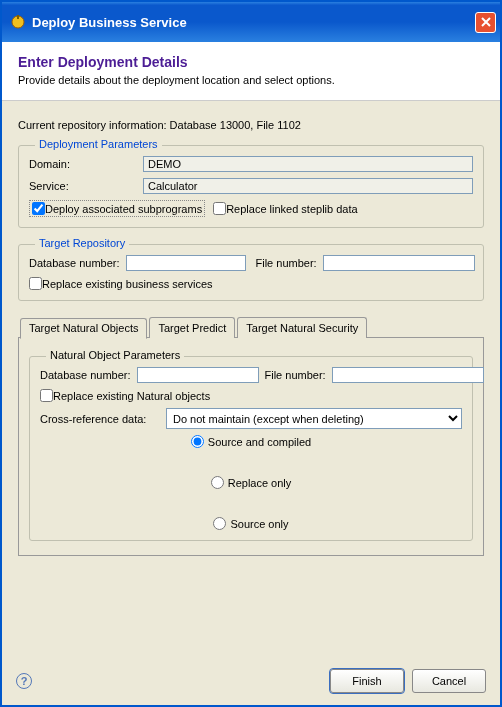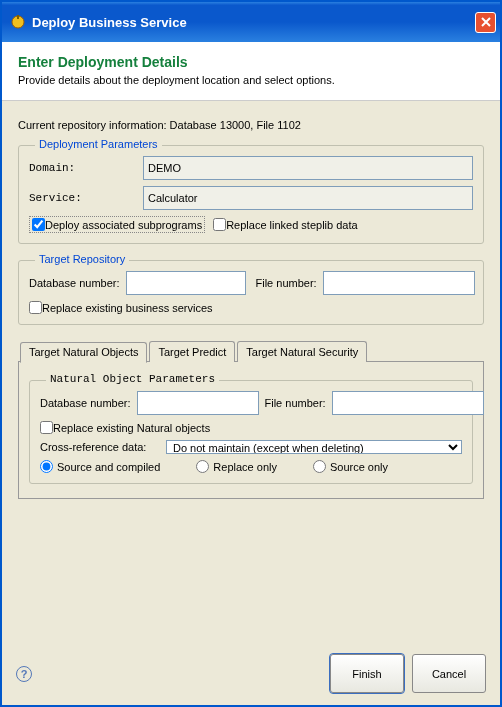--- a/index.html
+++ b/index.html
@@ -4,50 +4,50 @@
 <style>
 * { box-sizing: border-box; margin: 0; padding: 0; }
 body { font-family: Tahoma, Arial, sans-serif; font-size: 11px; background: #fff; }
 .window { width: 502px; height: 707px; border: 2px solid #0058cc; background: #fff; position: relative; display: flex; flex-direction: column; }
 .titlebar { height: 40px; background: linear-gradient(to bottom, #2a80e0 0%, #0a58cc 8%, #0a58cc 50%, #2a80e0 100%); display: flex; align-items: center; padding: 0 4px 0 8px; }
 .title-icon { width: 16px; height: 16px; margin-right: 6px; }
 .title-text { color: #fff; font-weight: bold; font-size: 13px; flex: 1; }
 .close-btn { width: 21px; height: 21px; background: #e85030; border: 1px solid #fff; border-radius: 3px; display: flex; align-items: center; justify-content: center; cursor: pointer; }
 .close-btn svg { width: 12px; height: 12px; }
 .header { padding: 12px 16px 14px 16px; background: #fff; border-bottom: 1px solid #ccc; }
-.header h1 { font-size: 14px; font-weight: bold; color: #15803d; margin-bottom: 4px; }
+.header h1 { font-size: 14px; font-weight: bold; color: #4c1d95; margin-bottom: 4px; }
 .header p { font-size: 11px; color: #000; }
 .content { flex: 1; background: #ece9d8; padding: 18px 16px 10px 16px; display: flex; flex-direction: column; }
 .repo-info { font-size: 11px; margin-bottom: 14px; }
 .fieldset { border: 1px solid #c0c0b0; border-radius: 3px; padding: 10px 10px 10px 10px; margin-bottom: 16px; position: relative; }
 .fieldset-legend { position: absolute; top: -8px; left: 16px; background: #ece9d8; padding: 0 4px; color: #0046d5; font-size: 11px; }
-.fieldset-legend.plain { color: #000; font-family: Liberation Mono, monospace; }
+.fieldset-legend.plain { color: #000; }
 .row { display: flex; align-items: center; margin-bottom: 6px; gap: 6px; }
 .row:last-child { margin-bottom: 0; }
 .lbl { font-size: 11px; white-space: nowrap; }
-.lbl-fixed { width: 108px; font-family: Liberation Mono, monospace; }
+.lbl-fixed { width: 108px; }
 .lbl-fixed2 { width: 120px; }
-.input { border: 1px solid #7f9db9; background: #fff; height: 24px; font-size: 11px; padding: 0 4px; font-family: inherit; }
+.input { border: 1px solid #7f9db9; background: #fff; height: 16px; font-size: 11px; padding: 0 4px; font-family: inherit; }
 .input.ro { background: #f0f0e8; }
-.select { border: 1px solid #7f9db9; background: #fff; height: 14px; font-size: 11px; font-family: inherit; padding: 0 2px; }
+.select { border: 1px solid #7f9db9; background: #fff; height: 21px; font-size: 11px; font-family: inherit; padding: 0 2px; }
 .checkbox-wrap { display: flex; align-items: center; gap: 0; }
 .checkbox-wrap input[type=checkbox] { margin: 0; width: 13px; height: 13px; }
 .radio-wrap { display: flex; align-items: center; gap: 4px; }
 .radio-wrap input[type=radio] { margin: 0; }
 .tabs { display: flex; margin-bottom: -1px; padding-left: 2px; }
 .tab { border: 1px solid #999; border-bottom: none; background: #ece9d8; padding: 4px 8px; font-size: 11px; margin-right: 2px; border-radius: 3px 3px 0 0; cursor: pointer; position: relative; }
 .tab.active { background: #ece9d8; border-bottom: 1px solid #ece9d8; z-index: 2; top: 1px; padding-top: 3px; }
 .tab-panel { border: 1px solid #999; padding: 18px 10px 14px 10px; background: #ece9d8; margin-bottom: 10px; }
 .footer { display: flex; align-items: center; padding: 8px 14px 12px 14px; background: #ece9d8; }
 .help-icon { width: 16px; height: 16px; border: 1.5px solid #5478b8; border-radius: 50%; color: #5478b8; font-size: 11px; font-weight: bold; display: flex; align-items: center; justify-content: center; cursor: pointer; }
 .spacer { flex: 1; }
-.btn { height: 39px; min-width: 74px; border: 1px solid #888; border-radius: 3px; background: linear-gradient(to bottom, #fff, #e8e8e0); font-size: 11px; font-family: inherit; cursor: pointer; padding: 0 14px; margin-left: 8px; }
+.btn { height: 24px; min-width: 74px; border: 1px solid #888; border-radius: 3px; background: linear-gradient(to bottom, #fff, #e8e8e0); font-size: 11px; font-family: inherit; cursor: pointer; padding: 0 14px; margin-left: 8px; }
 .btn.default { outline: 1px solid #3a6ec0; outline-offset: 0; }
 .boxed-check { border: 1px dotted #888; padding: 1px 2px; display: inline-flex; }
-.radio-row { display: flex; gap: 36px; align-items: center; margin-top: 4px; }
+.radio-row { display: flex; gap: 28px; align-items: center; margin-top: 4px; flex-direction: column; }
 </style>
 </head>
 <body>
 
 <div class="window">
 
   <div class="titlebar">
     <span class="title-icon">
       <svg viewBox="0 0 16 16">
           <circle cx="8" cy="8" r="6" fill="#f0c020" stroke="#a06000"></circle>

